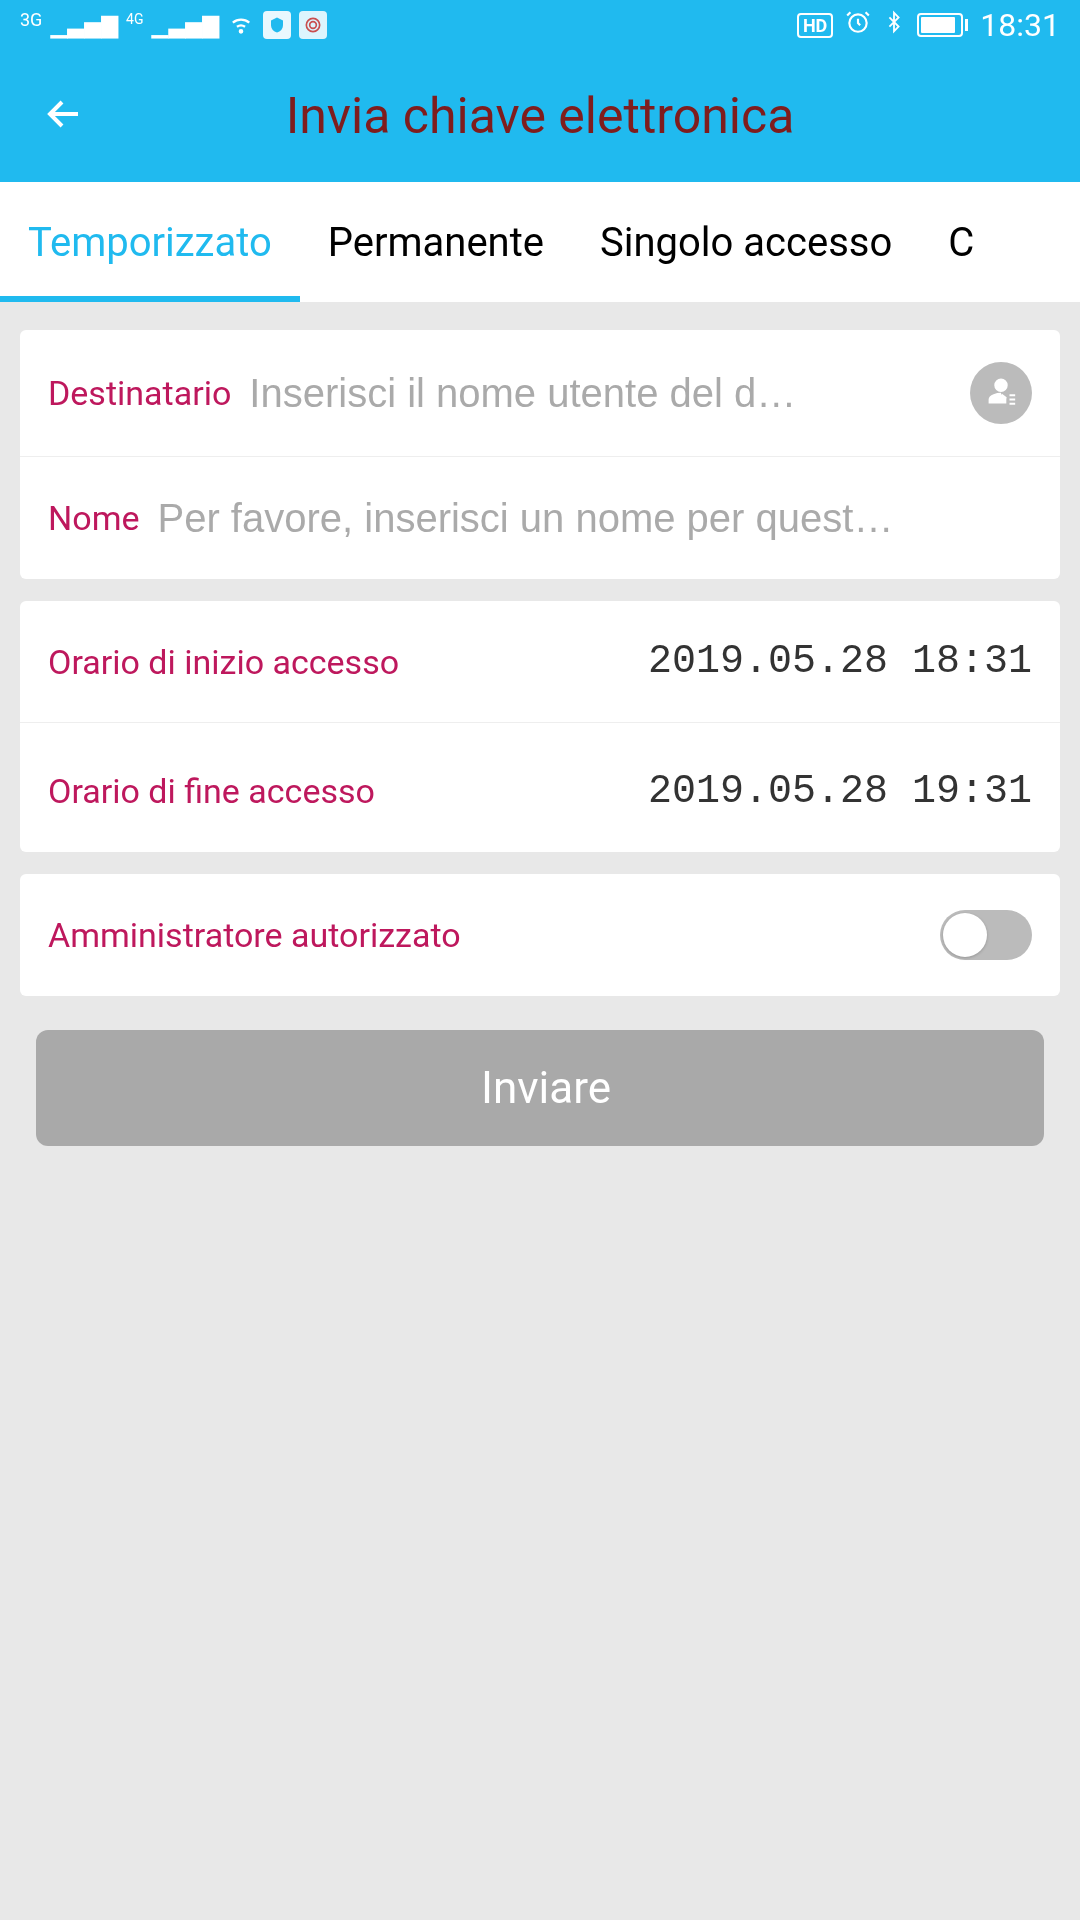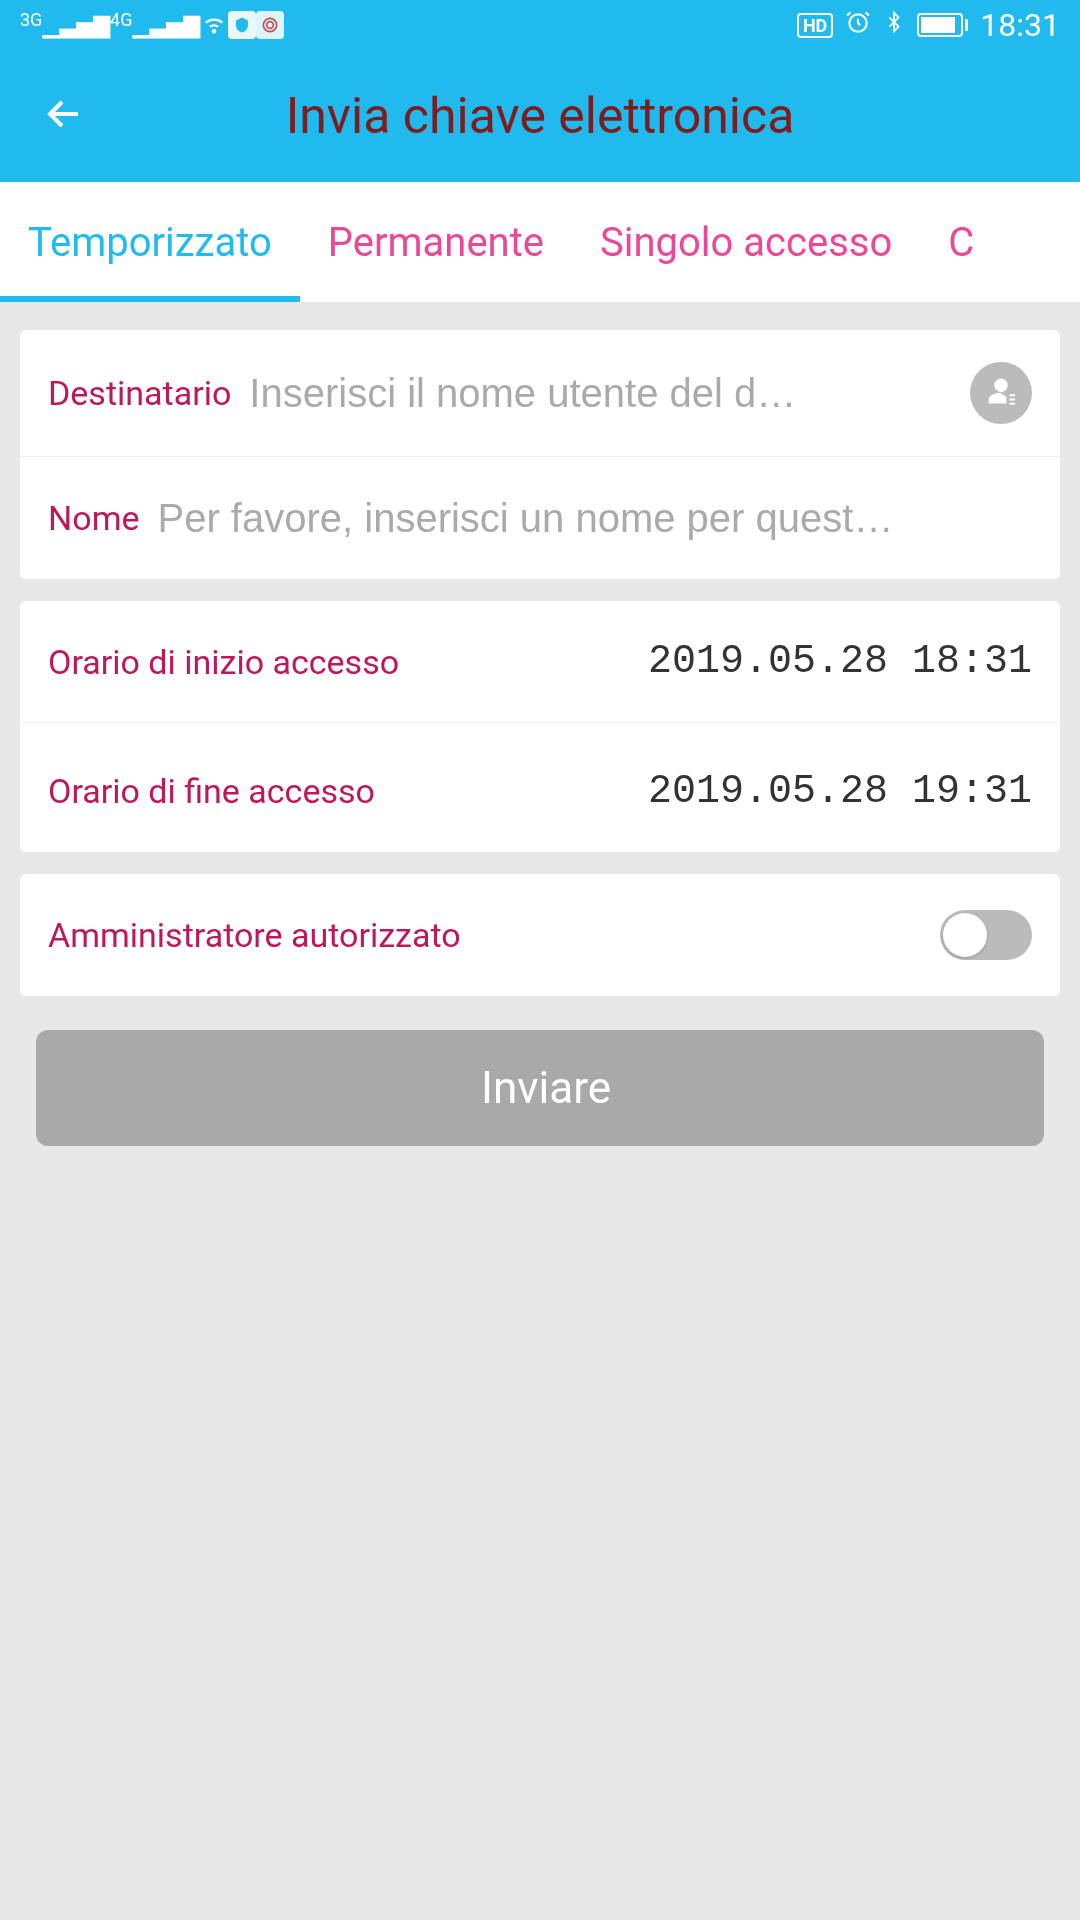--- a/index.html
+++ b/index.html
@@ -13,21 +13,21 @@
     .status-bar {
       height: 50px;
       background: #20baef;
       display: flex;
       align-items: center;
       justify-content: space-between;
       padding: 0 20px;
       color: white;
       font-size: 26px;
     }
-    .status-left { display: flex; align-items: center; gap: 0; }
+    .status-left { display: flex; align-items: center; gap: 8px; }
     .status-right { display: flex; align-items: center; gap: 12px; }
     .signal-icon { display: inline-block; font-size: 22px; }
     .status-icon-box {
       width: 28px; height: 28px; background: rgba(255,255,255,0.9);
       border-radius: 4px; display: inline-flex; align-items: center; justify-content: center;
     }
     .header {
       height: 132px;
       background: #20baef;
       display: flex;
@@ -53,21 +53,21 @@
       display: flex;
       align-items: flex-end;
       overflow: hidden;
     }
     .tab {
       padding: 0 28px;
       height: 100%;
       display: flex;
       align-items: center;
       font-size: 40px;
-      color: #ec4899;
+      color: #000000;
       position: relative;
       cursor: pointer;
       white-space: nowrap;
     }
     .tab.active {
       color: #20baef;
     }
     .tab.active::after {
       content: '';
       position: absolute;
@@ -178,21 +178,21 @@
       width: 3px; height: 12px; background: white; margin-left: 2px;
     }
   </style>
 </head>
 <body>
 
 <div class="status-bar">
   <div class="status-left">
     <span style="font-size:18px;position:relative;top:-6px;">3G</span>
     <span class="signal-icon">▁▃▅▇</span>
-    <span style="font-size:18px;position:relative;top:-6px;">4G</span>
+    <span style="font-size:14px;position:relative;top:-6px;">4G</span>
     <span class="signal-icon">▁▃▅▇</span>
     <span>
       <svg width="28" height="28" viewBox="0 0 24 24" fill="none" stroke="white" stroke-width="2">
           <path d="M5 12.55a11 11 0 0 1 14.08 0"></path>
           <path d="M8.53 16.11a6 6 0 0 1 6.95 0"></path>
           <circle cx="12" cy="20" r="1" fill="white"></circle>
         </svg>
     </span>
     <span class="status-icon-box">
       <svg width="18" height="18" viewBox="0 0 24 24" fill="#20baef">

